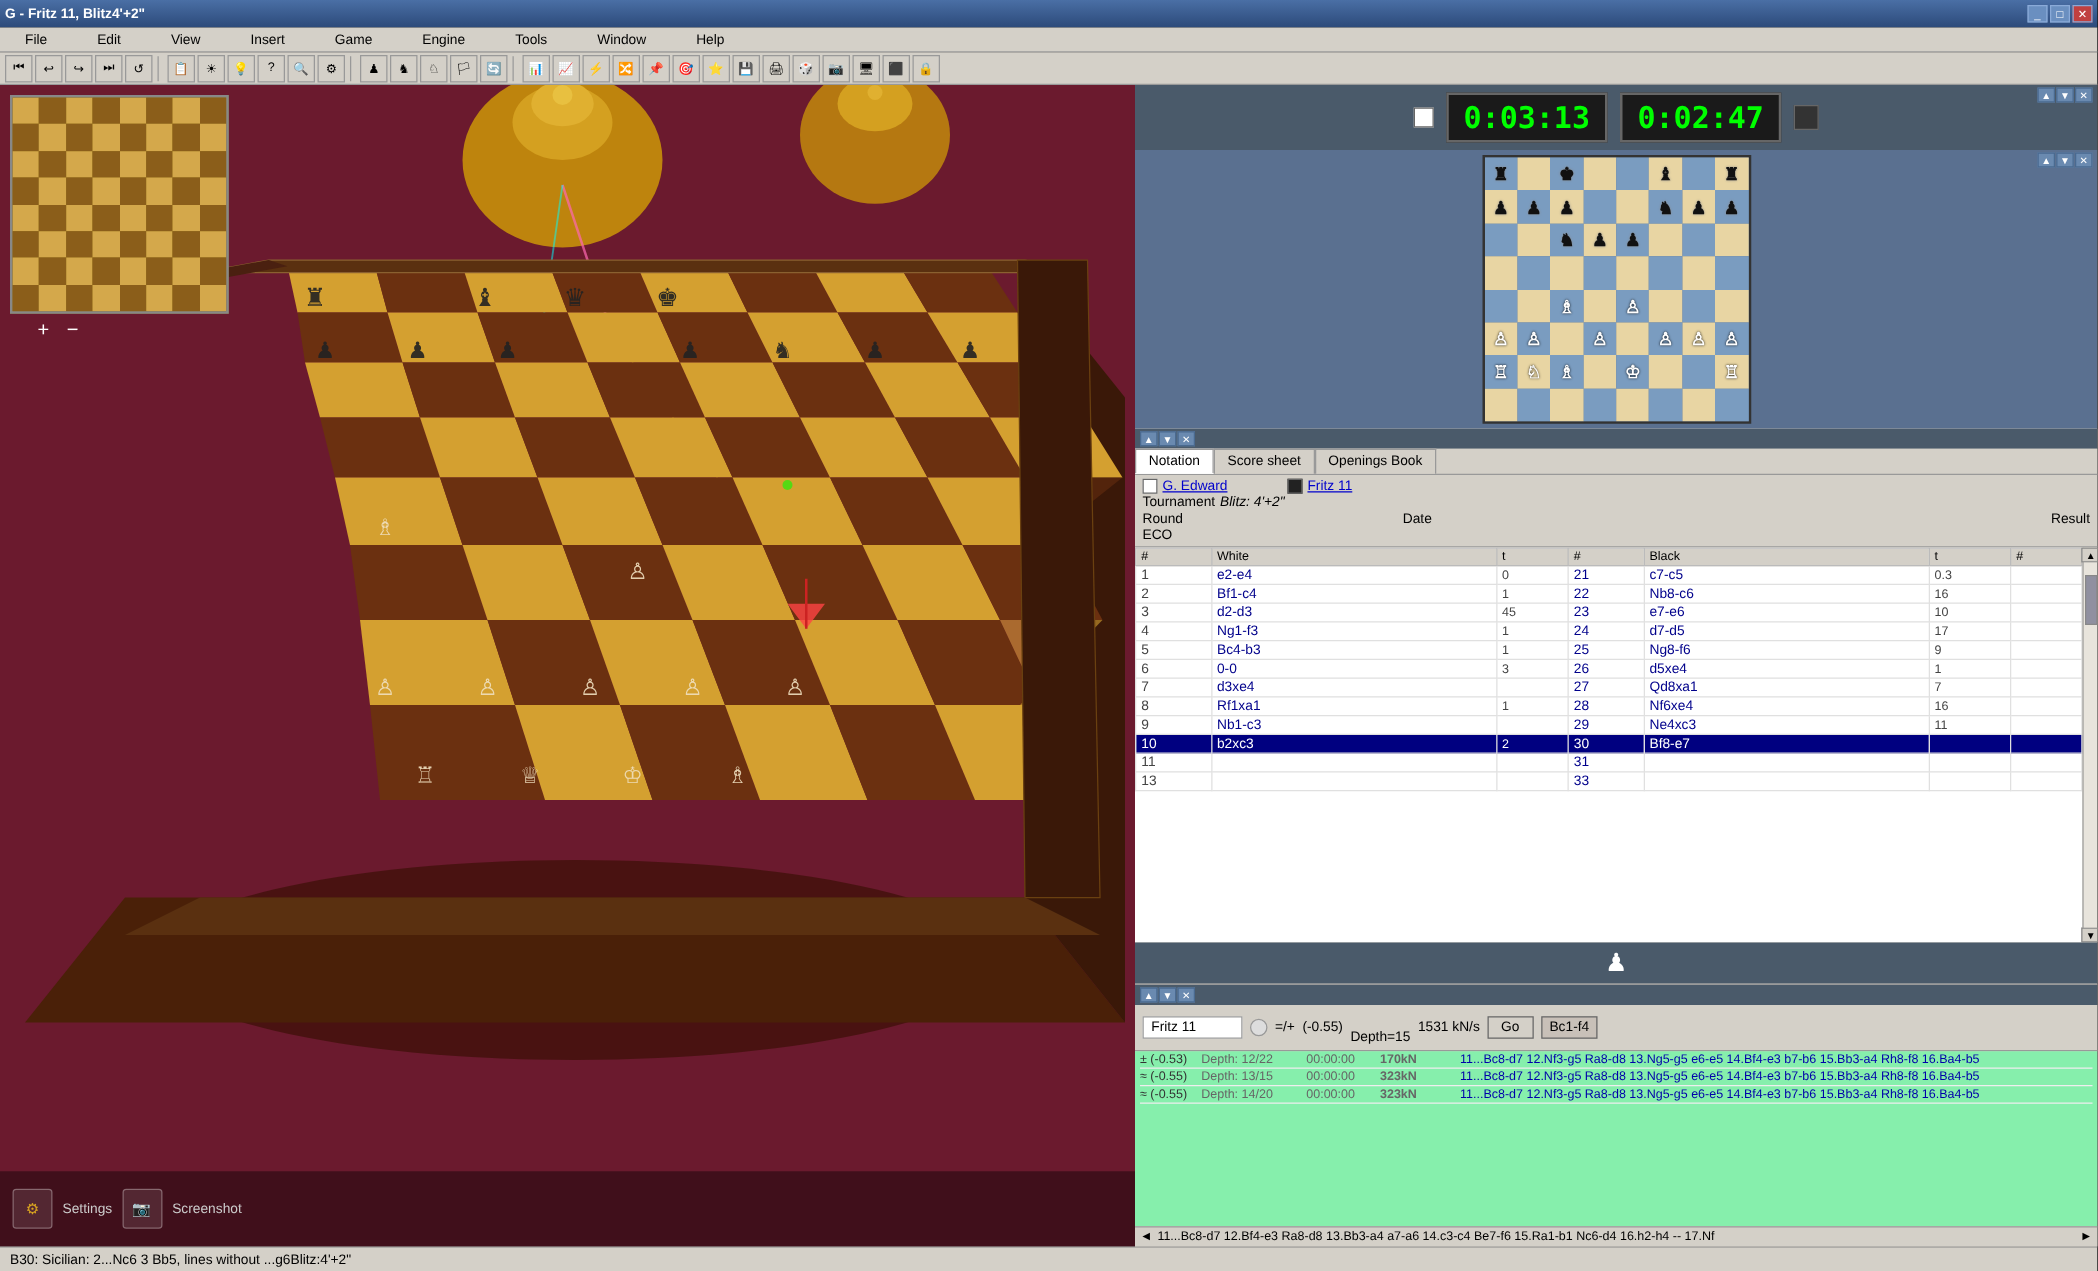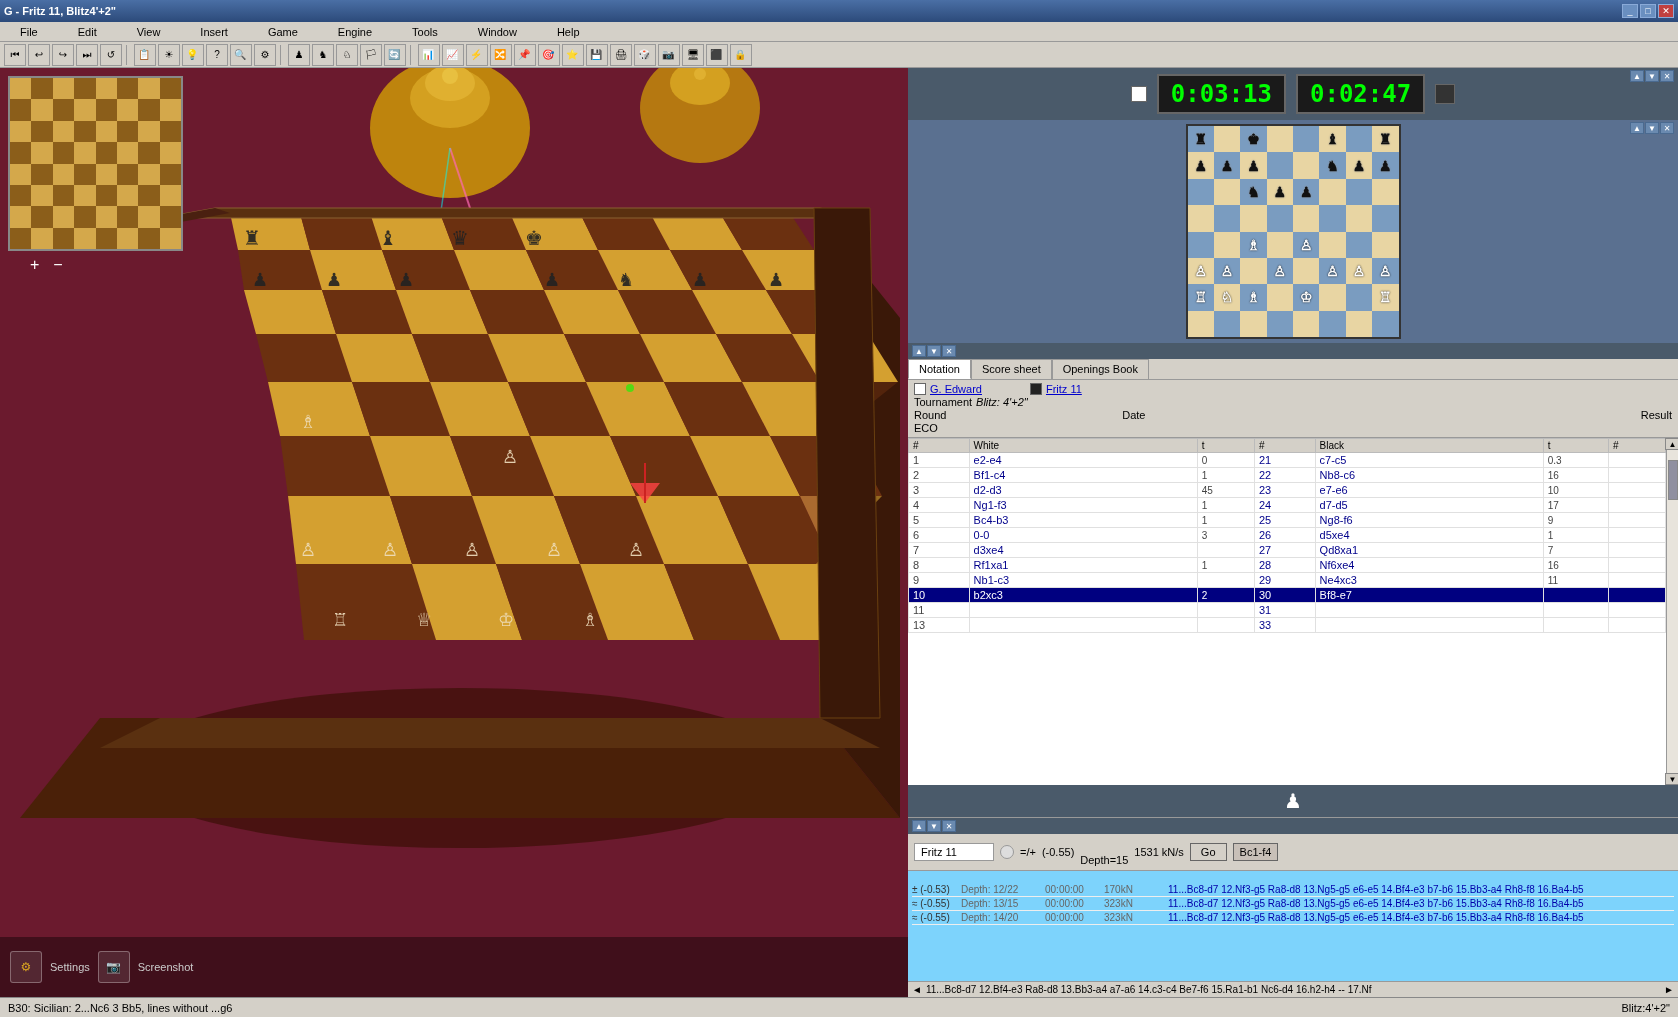--- a/index.html
+++ b/index.html
@@ -328,47 +328,46 @@
     }
     #best-move-btn {
       padding: 2px 6px;
       background: #c8c0b8;
       border: 1px solid #666;
       cursor: pointer;
       font-size: 11px;
     }
 
     #engine-lines {
-      background: #7dd3fc;
+      background: #86efac;
       font-size: 10px;
-      padding: 12px 4px;
-      height: 110px;
+      padding: 0 4px;
+      height: 140px;
       overflow-y: auto;
     }
     .engine-line {
       padding: 1px 0;
       border-bottom: 1px solid #eee;
       display: flex;
       gap: 4px;
       align-items: baseline;
       font-size: 10px;
     }
     .engine-line .eval { color: #333; min-width: 45px; }
     .engine-line .depth-info { color: #666; min-width: 80px; }
-    .engine-line .knps { color: #666; min-width: 60px; }
+    .engine-line .knps { color: #666; min-width: 60px; font-weight: bold; }
     .engine-line .moves { color: #0000aa; text-align: center; }
 
     
     #statusbar {
       height: 20px;
       background: #d4d0c8;
       border-top: 1px solid #888;
       display: flex;
       align-items: center;
-      justify-content: space-between;
       padding: 0 8px;
       font-size: 11px;
     }
 
     
     ::-webkit-scrollbar { width: 12px; }
     ::-webkit-scrollbar-track { background: #d4d0c8; }
     ::-webkit-scrollbar-thumb { background: #9090a0; border: 1px solid #888; }
 
     .panel-scroll-btn {

